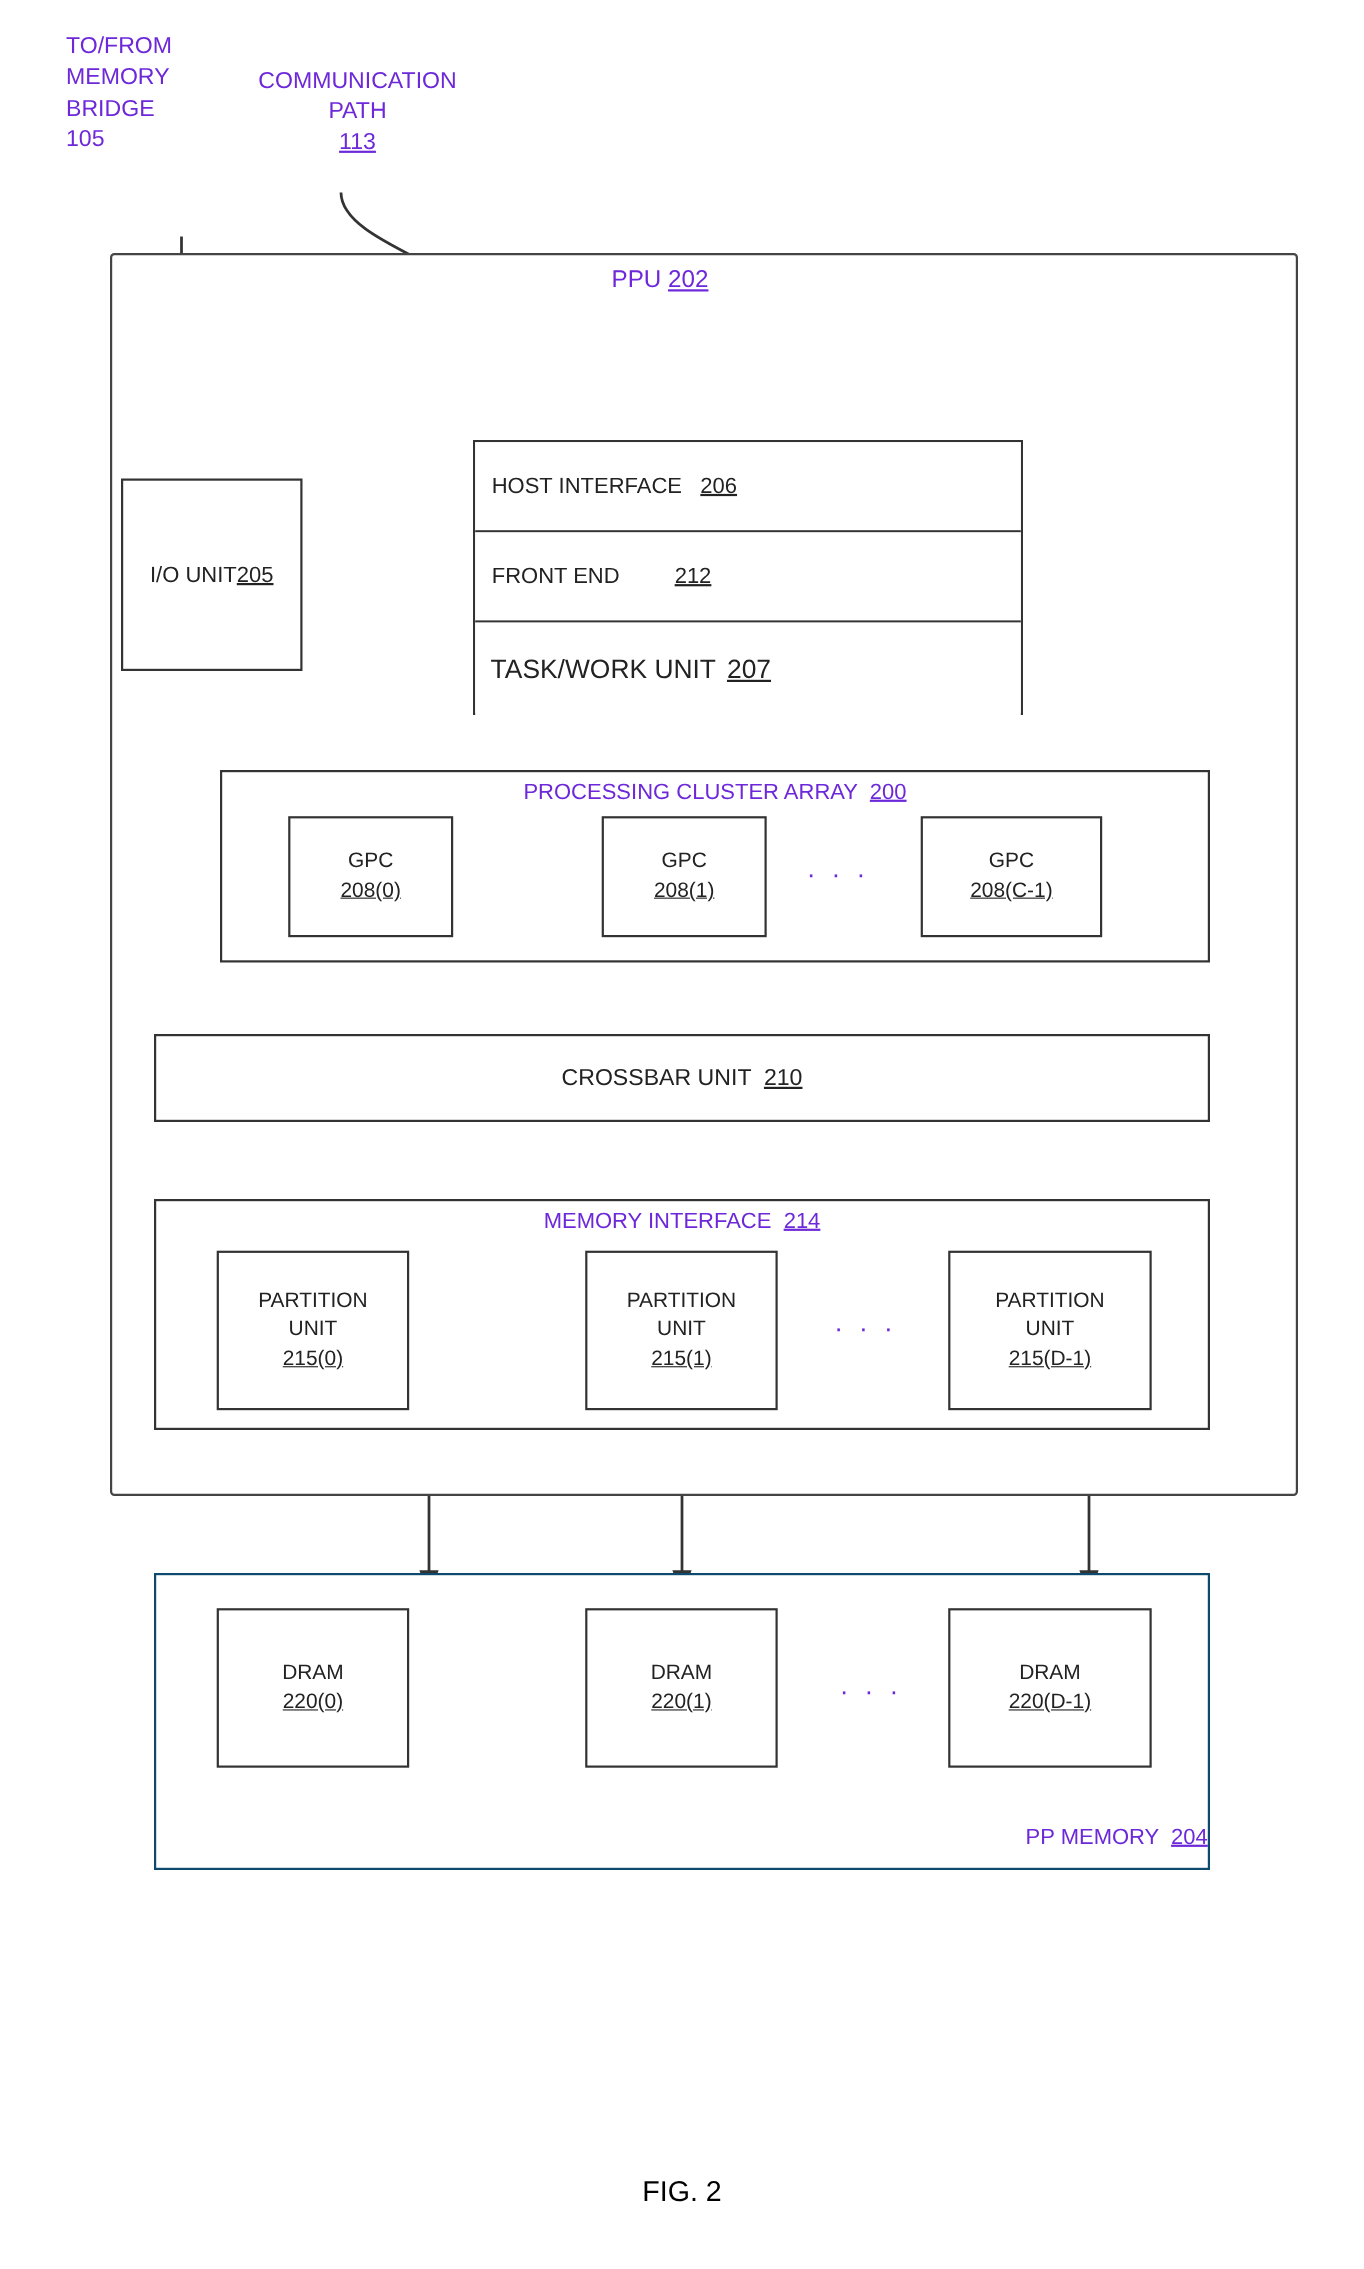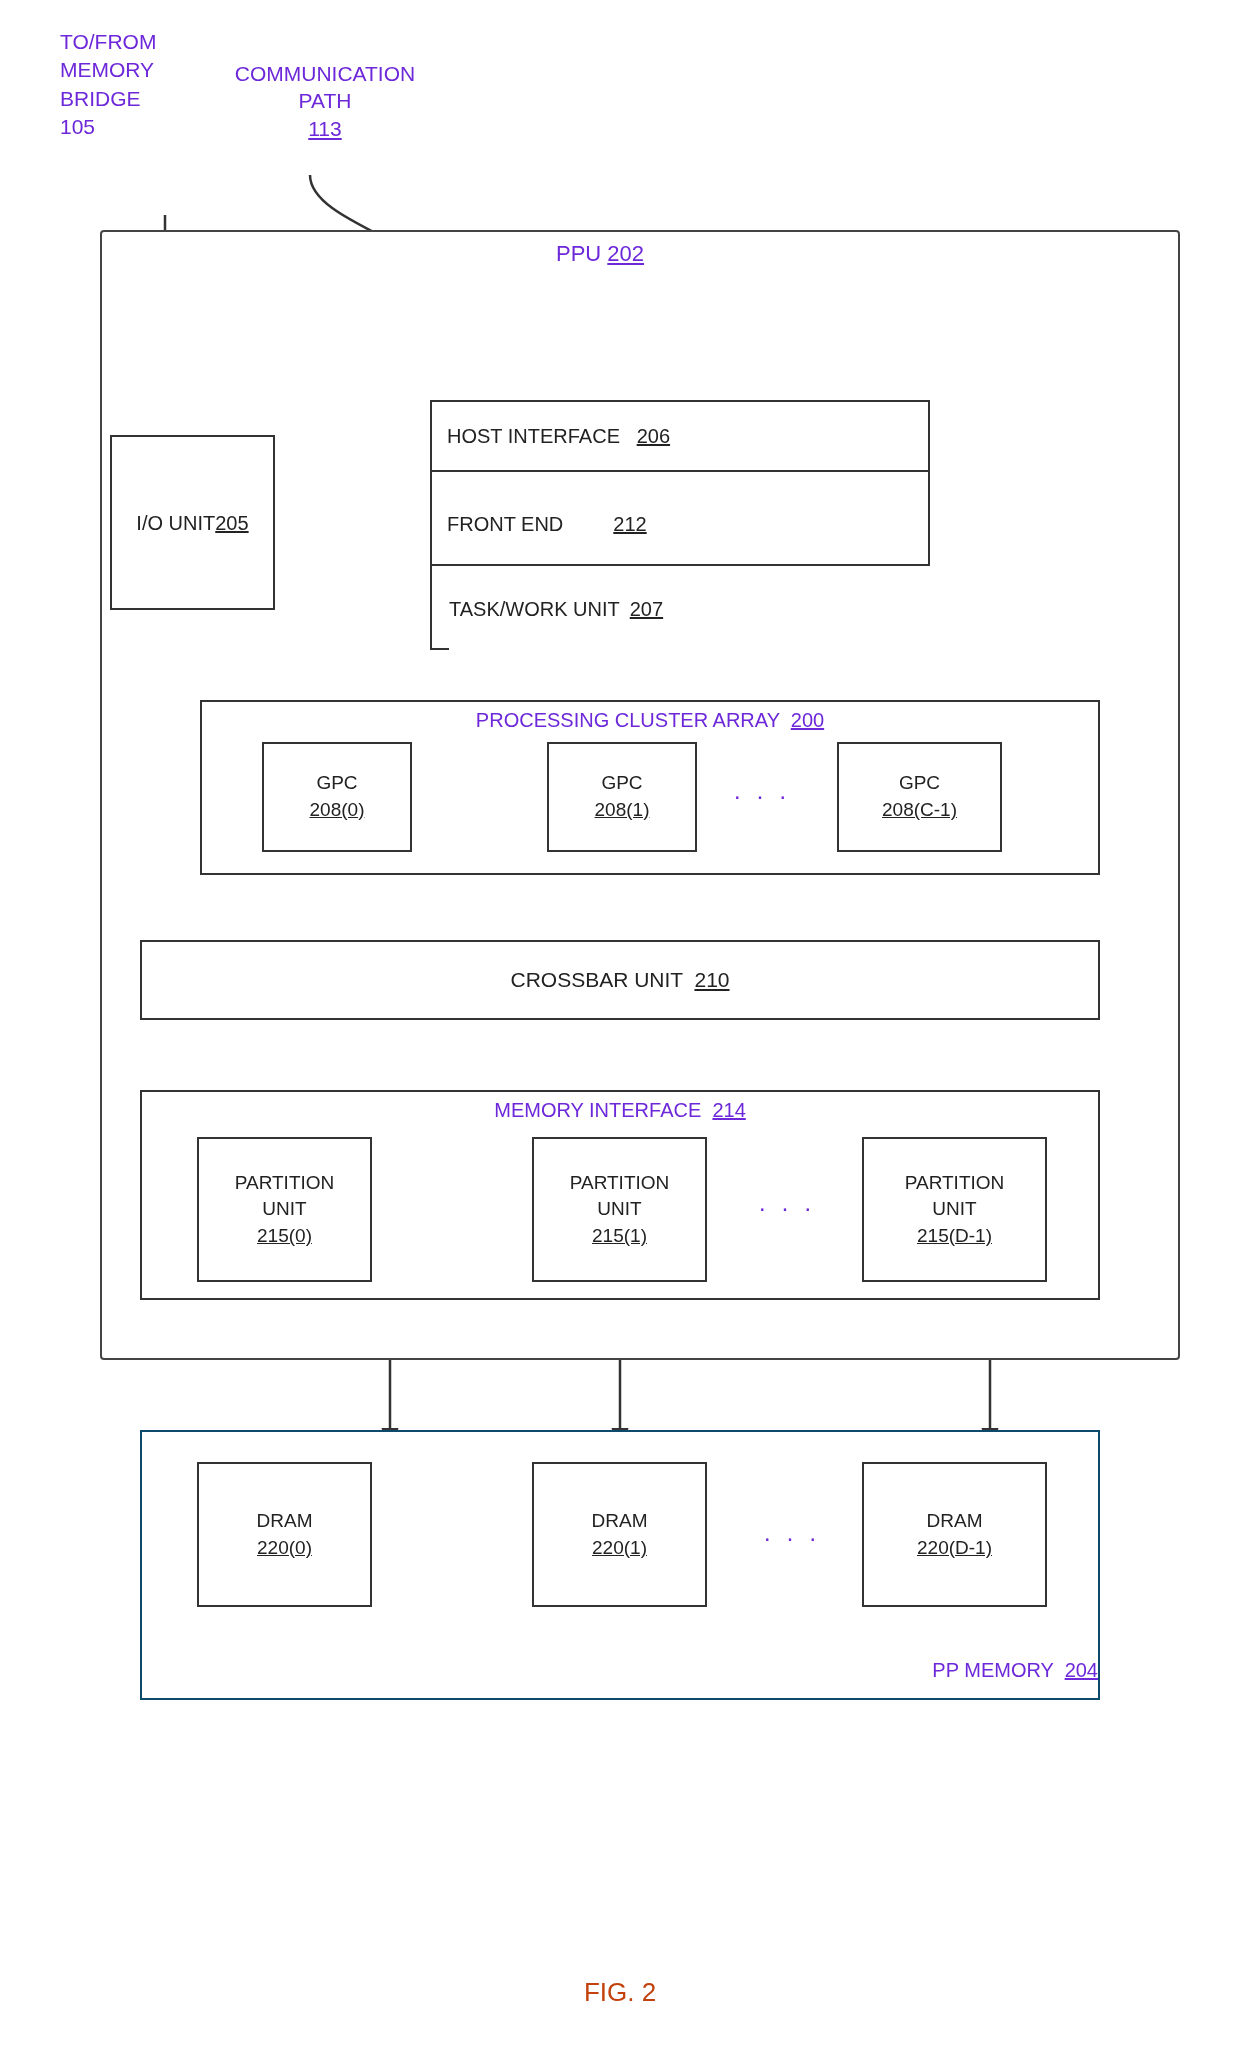--- a/index.html
+++ b/index.html
@@ -52,21 +52,21 @@
       top: 0;
       left: 0;
       width: 1240px;
       height: 2063px;
       pointer-events: none;
     }
     .fig-label {
       position: absolute;
       font-size: 26px;
       font-weight: normal;
-      color: #c2410c;
+      color: #000000;
       text-align: center;
     }
   </style>
 </head>
 <body>
 
 <div class="diagram-container">
 
   <svg class="arrows">
 
@@ -139,29 +139,29 @@
     PPU <span class="underline">202</span>
   </div>
 
   <div class="box" style="left:110px; top:435px; width:165px; height:175px; font-size:20px; flex-direction:row; border: 2px solid #333;">
     <span>I/O UNIT</span>
     <span class="underline">205</span>
   </div>
 
   <div class="box-outer" style="left:430px; top:400px; width:500px; height:250px; border:2px solid #333;">
 
-    <div class="box" style="position:absolute; left:0; top:0; width:100%; height:70px; border:none; border-bottom:2px solid #333; font-size:20px; justify-content:flex-start; padding-left:15px;">
+    <div class="box" style="position:absolute; left:0; top:0; width:100%; height:82px; border:none; border-bottom:2px solid #333; font-size:20px; justify-content:flex-start; padding-left:15px;">
       HOST INTERFACE &nbsp;&nbsp;<span class="underline">206</span>
     </div>
 
     <div class="box" style="position:absolute; left:0; top:82px; width:100%; height:82px; border:none; border-bottom:2px solid #333; font-size:20px; justify-content:flex-start; padding-left:15px;">
       FRONT END &nbsp;&nbsp;&nbsp;&nbsp;&nbsp;&nbsp;&nbsp;&nbsp;<span class="underline">212</span>
     </div>
 
-    <div class="box" style="position:absolute; left:17px; top:164px; width:100%; height:86px; border:none; font-size:20px; justify-content:flex-start; padding-left:0;">
+    <div class="box" style="position:absolute; left:0; top:164px; width:100%; height:86px; border:none; font-size:24px; justify-content:flex-start; padding-left:14px;">
       TASK/WORK UNIT <span class="underline" style="margin-left:10px;">207</span>
     </div>
   </div>
 
   <div class="box-outer" style="left:200px; top:700px; width:900px; height:175px; border:2px solid #333;">
 
     <div class="label" style="position:absolute; left:0; top:5px; width:100%; text-align:center; font-size:20px;">
       PROCESSING CLUSTER ARRAY &nbsp;<span class="underline">200</span>
     </div>
 

